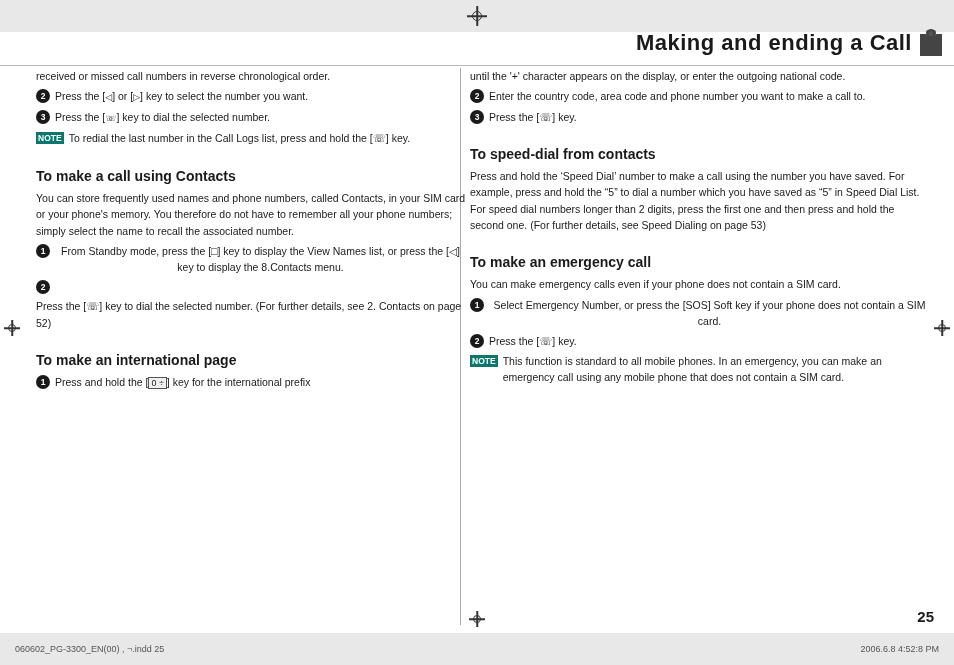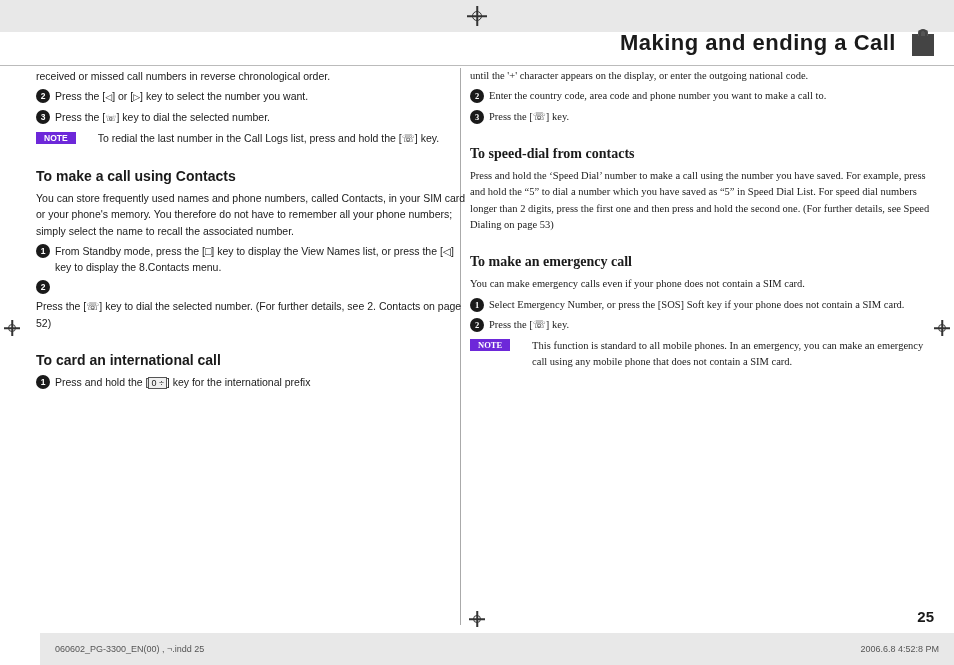--- a/index.html
+++ b/index.html
@@ -60,22 +60,21 @@
 
     
     .page-title-bar {
       position: absolute;
       top: 30px;
       right: 0;
       width: 480px;
       display: flex;
       align-items: flex-end;
       justify-content: flex-end;
-      padding-right: 20px;
-      gap: 8px;
+      padding-right: 12px;
     }
 
     .page-title {
       font-size: 22px;
       font-weight: bold;
       color: #1a1a1a;
       letter-spacing: 0.5px;
     }
 
     .title-icon {
@@ -110,21 +109,20 @@
       bottom: 40px;
     }
 
     
     .right-col {
       position: absolute;
       top: 68px;
       left: 470px;
       width: 460px;
       bottom: 40px;
-      font-family: Liberation Serif, serif;
     }
 
     
     .col-divider {
       position: absolute;
       top: 68px;
       left: 460px;
       width: 1px;
       bottom: 40px;
       background: #aaa;
@@ -168,37 +166,38 @@
       font-weight: bold;
       flex-shrink: 0;
       margin-right: 5px;
       margin-top: 1px;
     }
 
     .item-text {
       font-size: 10.5px;
       line-height: 1.55;
       color: #1a1a1a;
+      text-align: center;
     }
 
     
     .note-box {
       display: flex;
       align-items: flex-start;
       margin-top: 5px;
       margin-bottom: 6px;
     }
 
     .note-label {
-      background: #6d28d9;
+      background: #0f766e;
       color: #fff;
       font-size: 8.5px;
       font-weight: bold;
-      padding: 1px 8px;
-      margin-right: 22px;
+      padding: 1px 2px;
+      margin-right: 5px;
       flex-shrink: 0;
       margin-top: 1px;
     }
 
     .note-text {
       font-size: 10.5px;
       line-height: 1.5;
       color: #1a1a1a;
     }
 
@@ -222,21 +221,20 @@
       left: 0;
       right: 0;
       height: 30px;
       background: #e8e8e8;
       display: flex;
       align-items: center;
       justify-content: space-between;
       padding: 16px 15px;
       font-size: 9px;
       color: #555;
-      margin-left: 40px;
     }
 
     .page-number {
       position: absolute;
       bottom: 40px;
       right: 20px;
       font-size: 15px;
       font-weight: bold;
       color: #1a1a1a;
     }
@@ -319,21 +317,21 @@
       <span class="num-circle">1</span>
       <span class="item-text">From Standby mode, press the [□] key to display the View Names list, or press the [◁] key to display the 8.Contacts menu.</span>
     </div>
 
     <div class="numbered-item">
       <span class="num-circle">2</span>
     </div>
 
     <p class="body-text">Press the [☏] key to dial the selected number. (For further details, see 2. Contacts on page 52)</p>
 
-    <div class="section-heading">To card an international call</div>
+    <div class="section-heading">To make an international page</div>
 
     <div class="numbered-item">
       <span class="num-circle">1</span>
       <span class="item-text">Press and hold the [<span style="font-size:9px; border:1px solid #555; padding:0 2px; background:#f0f0f0;">0 ÷</span>] key for the international prefix</span>
     </div>
 
   </div>
 
   <div class="right-col">
 

